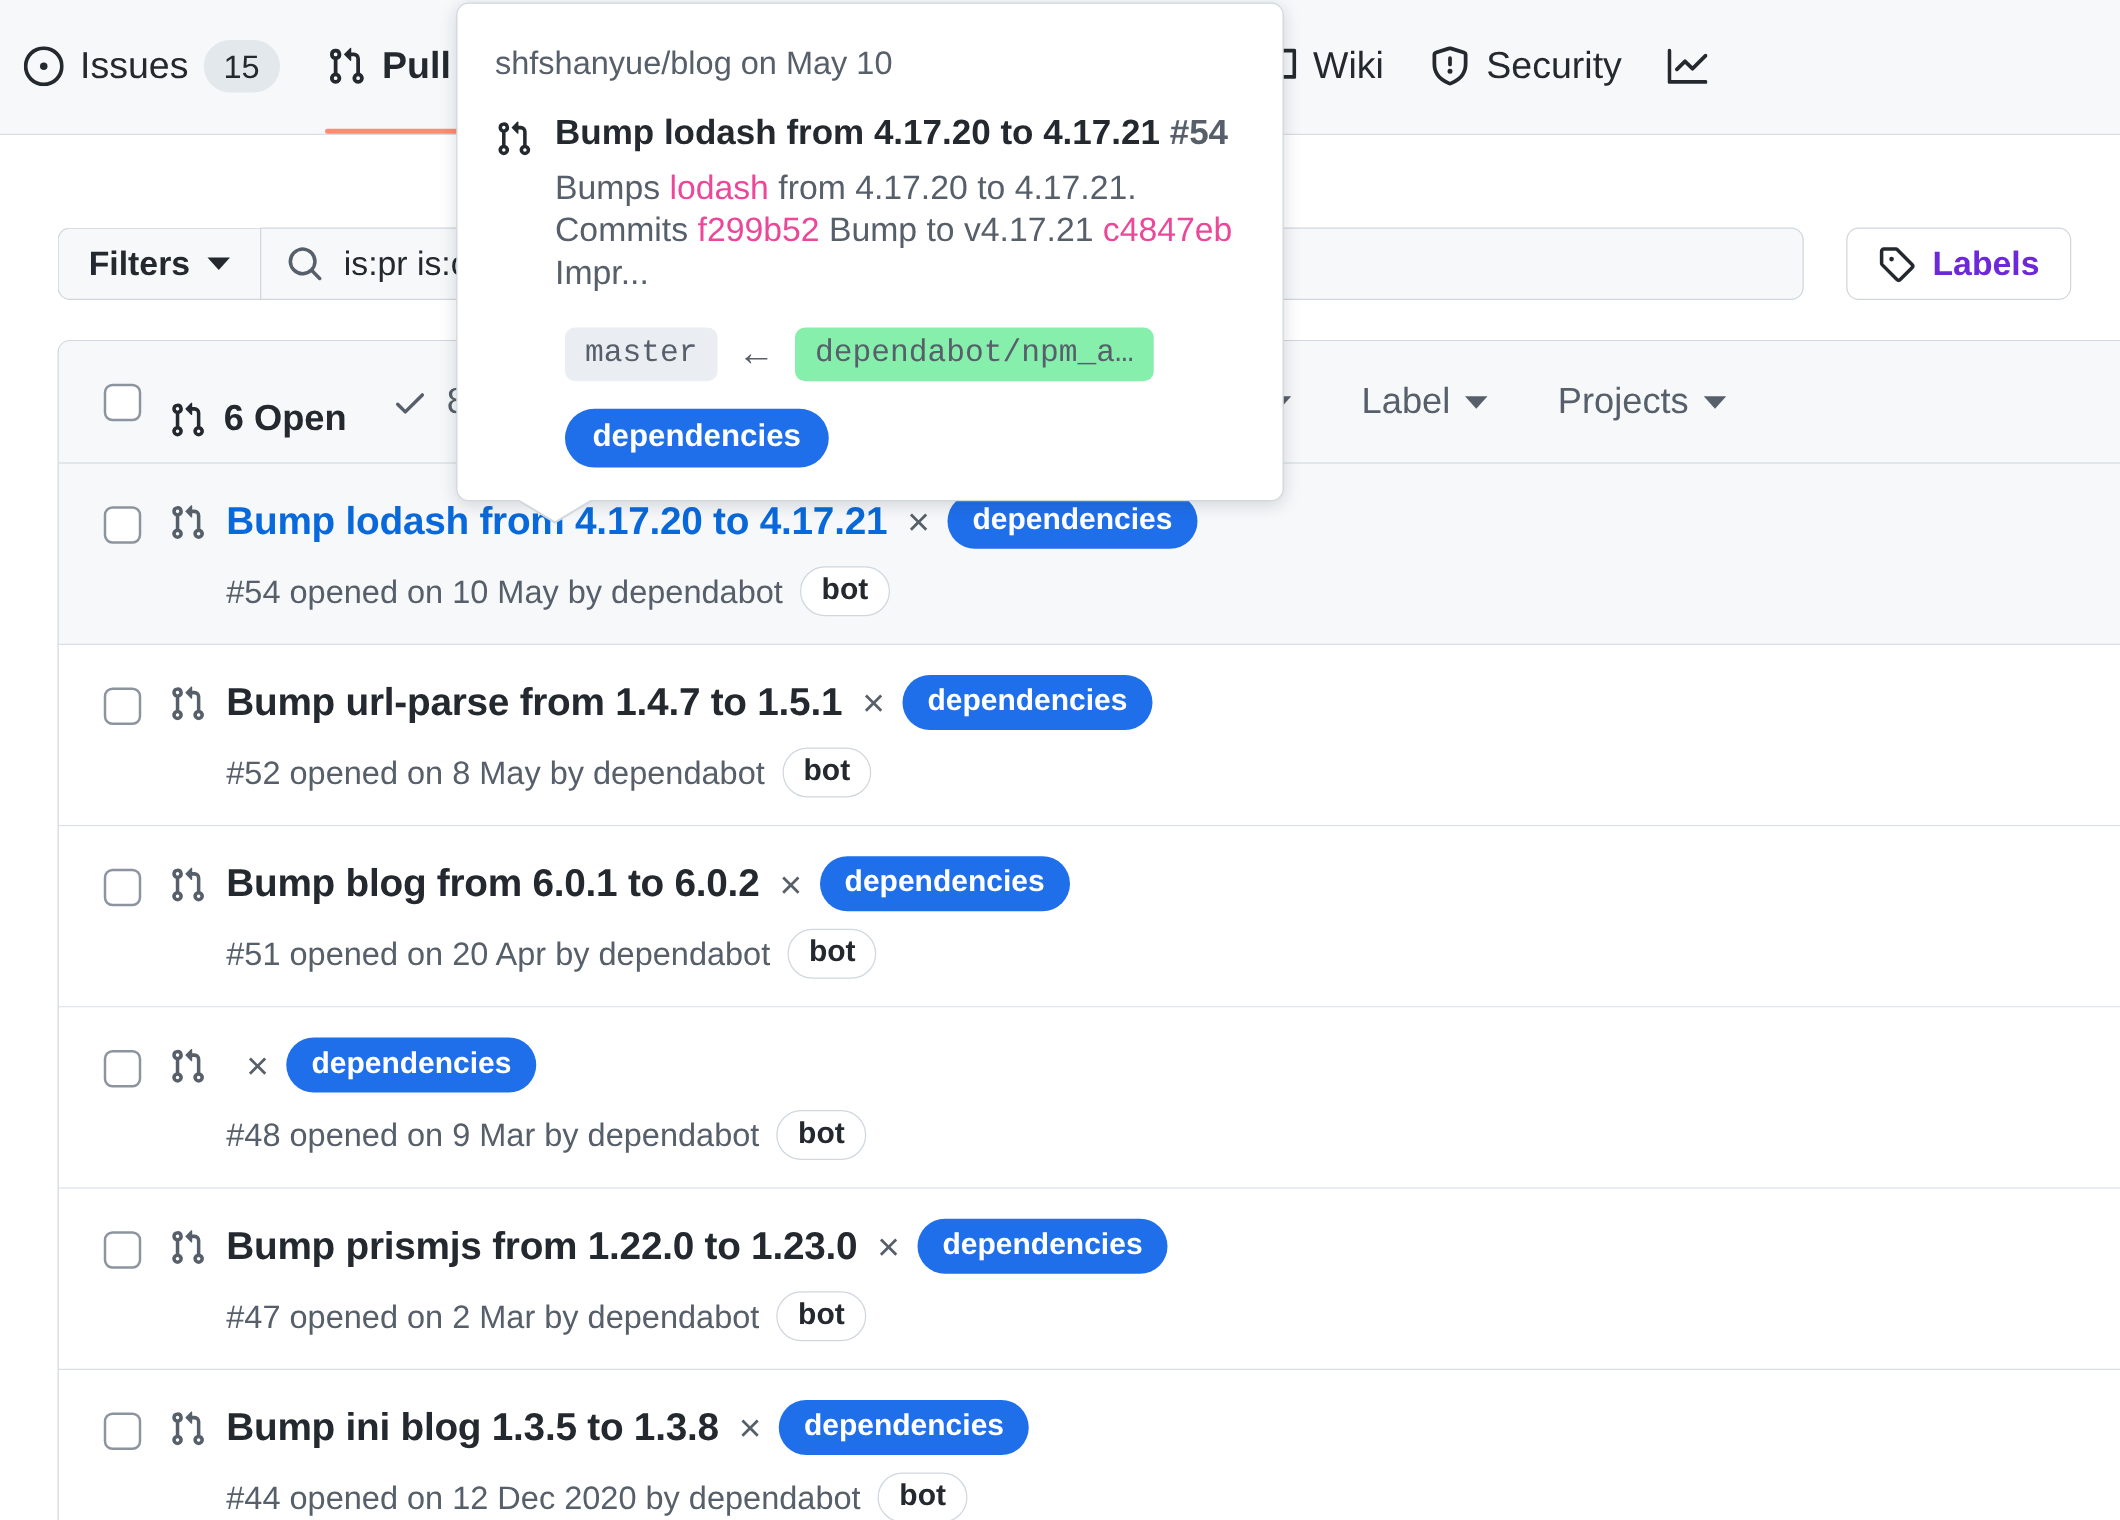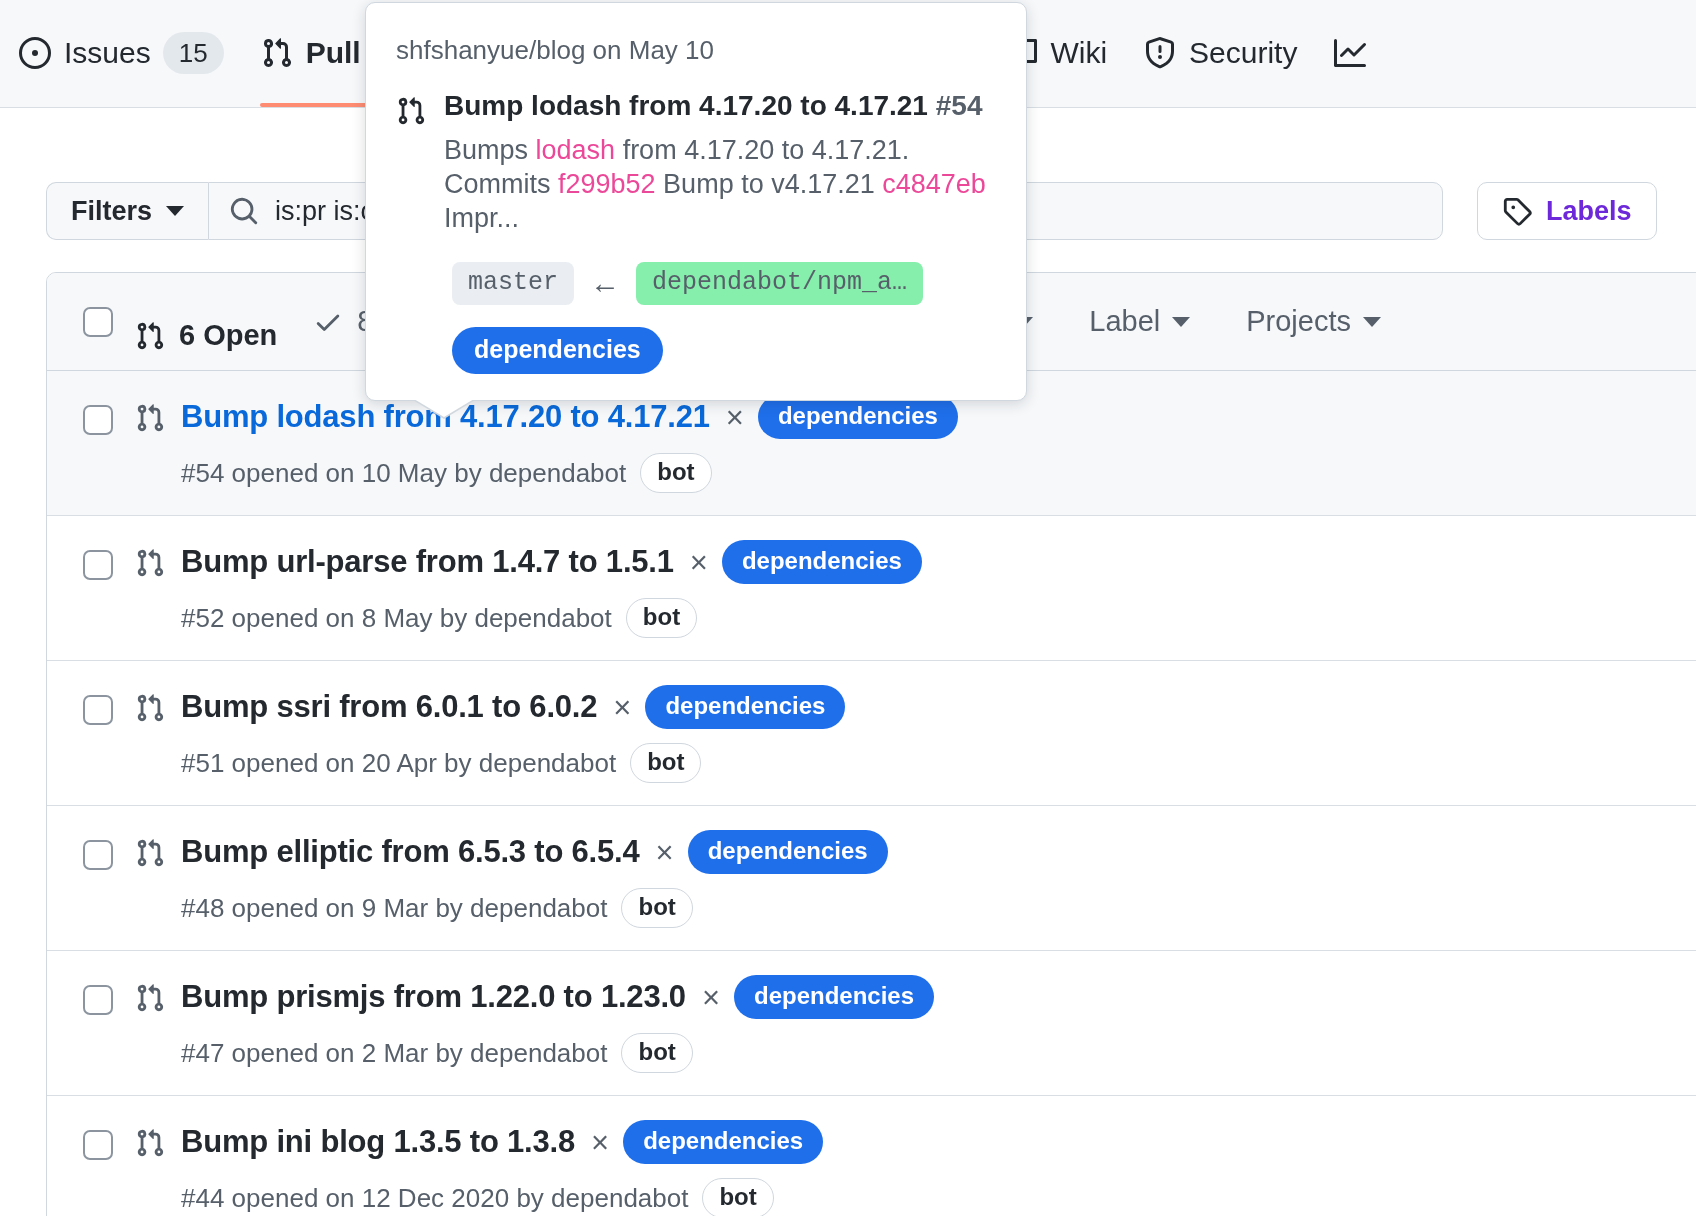--- a/index.html
+++ b/index.html
@@ -357,41 +357,40 @@
 
     <div class="pr-row">
       <span class="chk row-chk"></span>
       <span class="row-icon">
         <svg width="30" height="30" viewBox="0 0 16 16" fill="#57606a">
             <path fill-rule="evenodd" d="M7.177 3.073L9.573.677A.25.25 0 0110 .854v4.792a.25.25 0 01-.427.177L7.177 3.427a.25.25 0 010-.354zM3.75 2.5a.75.75 0 100 1.5.75.75 0 000-1.5zm-2.25.75a2.25 2.25 0 113 2.122v5.256a2.251 2.251 0 11-1.5 0V5.372A2.25 2.25 0 011.5 3.25zM11 2.5h-1V4h1a1 1 0 011 1v5.628a2.251 2.251 0 101.5 0V5A2.5 2.5 0 0011 2.5zm1 10.25a.75.75 0 111.5 0 .75.75 0 01-1.5 0zM3.75 12a.75.75 0 100 1.5.75.75 0 000-1.5z"></path>
           </svg>
       </span>
       <div class="row-body">
         <div class="row-title-line">
-          <span class="pr-title">Bump ssri from 6.0.1 to 6.0.2</span>
+          <span class="pr-title">Bump blog from 6.0.1 to 6.0.2</span>
           <span class="close-x">×</span>
           <span class="dep-badge">dependencies</span>
         </div>
         <div class="row-meta">
           <span>#51 opened on 20 Apr by dependabot</span>
           <span class="bot-badge">bot</span>
         </div>
       </div>
     </div>
 
     <div class="pr-row">
       <span class="chk row-chk"></span>
       <span class="row-icon">
         <svg width="30" height="30" viewBox="0 0 16 16" fill="#57606a">
             <path fill-rule="evenodd" d="M7.177 3.073L9.573.677A.25.25 0 0110 .854v4.792a.25.25 0 01-.427.177L7.177 3.427a.25.25 0 010-.354zM3.75 2.5a.75.75 0 100 1.5.75.75 0 000-1.5zm-2.25.75a2.25 2.25 0 113 2.122v5.256a2.251 2.251 0 11-1.5 0V5.372A2.25 2.25 0 011.5 3.25zM11 2.5h-1V4h1a1 1 0 011 1v5.628a2.251 2.251 0 101.5 0V5A2.5 2.5 0 0011 2.5zm1 10.25a.75.75 0 111.5 0 .75.75 0 01-1.5 0zM3.75 12a.75.75 0 100 1.5.75.75 0 000-1.5z"></path>
           </svg>
       </span>
       <div class="row-body">
         <div class="row-title-line">
-          <span class="pr-title">Bump elliptic from 6.5.3 to 6.5.4</span>
           <span class="close-x">×</span>
           <span class="dep-badge">dependencies</span>
         </div>
         <div class="row-meta">
           <span>#48 opened on 9 Mar by dependabot</span>
           <span class="bot-badge">bot</span>
         </div>
       </div>
     </div>
 

